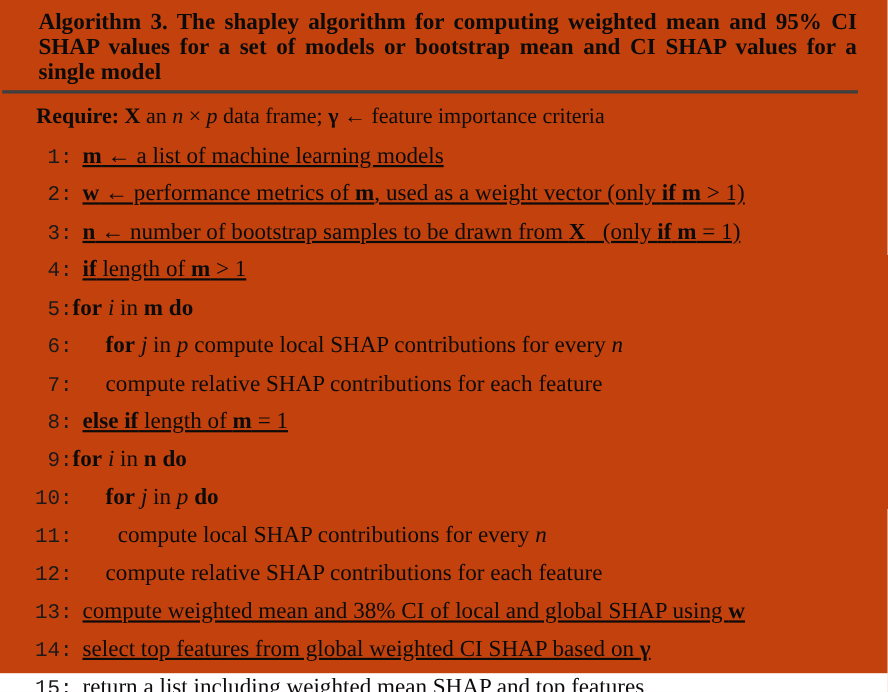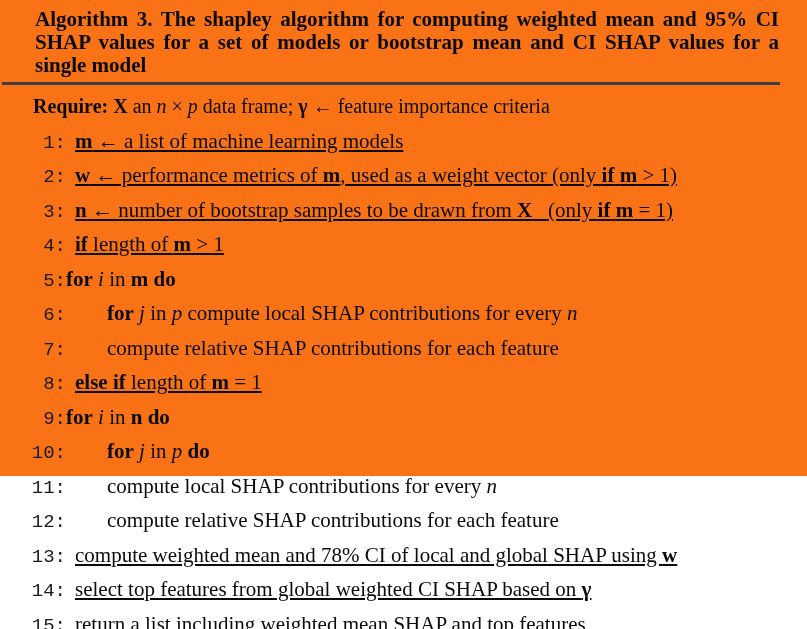--- a/index.html
+++ b/index.html
@@ -6,22 +6,22 @@
     margin: 0;
     padding: 0;
     background: #ffffff;
     width: 807px;
     height: 629px;
     overflow: hidden;
   }
   #algorithm-box {
     position: relative;
     width: 807px;
-    height: 476px;
-    background: #f97316;
+    height: 612px;
+    background: #c2410c;
     color: #0b0b0b;
     font-family: "Liberation Serif", "DejaVu Serif", serif;
   }
   .header {
     padding: 8px 28px 5px 35px;
     font-size: 21px;
     line-height: 23px;
     font-weight: bold;
     text-align: justify;
     color: #0b0b0b;
@@ -55,21 +55,21 @@
     font-family: "Liberation Mono", "DejaVu Sans Mono", monospace;
     font-size: 19px;
     color: #1a1a1a;
     white-space: pre;
   }
   .content {
     white-space: pre-wrap;
   }
   .ind-0 { margin-left: 9px; text-decoration: underline; }
   .ind-1 { }
-  .ind-2 { margin-left: 41px; }
+  .ind-2 { margin-left: 30px; }
   .ind-3 { margin-left: 41px; }
   .seg-b { font-weight: bold; }
   .seg-i { font-style: italic; }
   .seg-r { font-weight: normal; font-style: normal; }
 </style>
 </head>
 <body>
 
 <div id="algorithm-box">
 
@@ -138,21 +138,21 @@
       <span class="content ind-3"><span class="seg-r">compute local SHAP contributions for every </span><span class="seg-i">n</span></span>
     </div>
 
     <div class="line">
       <span class="num">12:</span>
       <span class="content ind-2"><span class="seg-r">compute relative SHAP contributions for each feature</span></span>
     </div>
 
     <div class="line">
       <span class="num">13:</span>
-      <span class="content ind-0"><span class="seg-r">compute weighted mean and 78% CI of local and global SHAP using </span><span class="seg-b">w</span></span>
+      <span class="content ind-0"><span class="seg-r">compute weighted mean and 38% CI of local and global SHAP using </span><span class="seg-b">w</span></span>
     </div>
 
     <div class="line">
       <span class="num">14:</span>
       <span class="content ind-0"><span class="seg-r">select top features from global weighted CI SHAP based on </span><span class="seg-b">γ</span></span>
     </div>
 
     <div class="line">
       <span class="num">15:</span>
       <span class="content ind-0"><span class="seg-r">return a list including weighted mean SHAP and top features</span></span>

